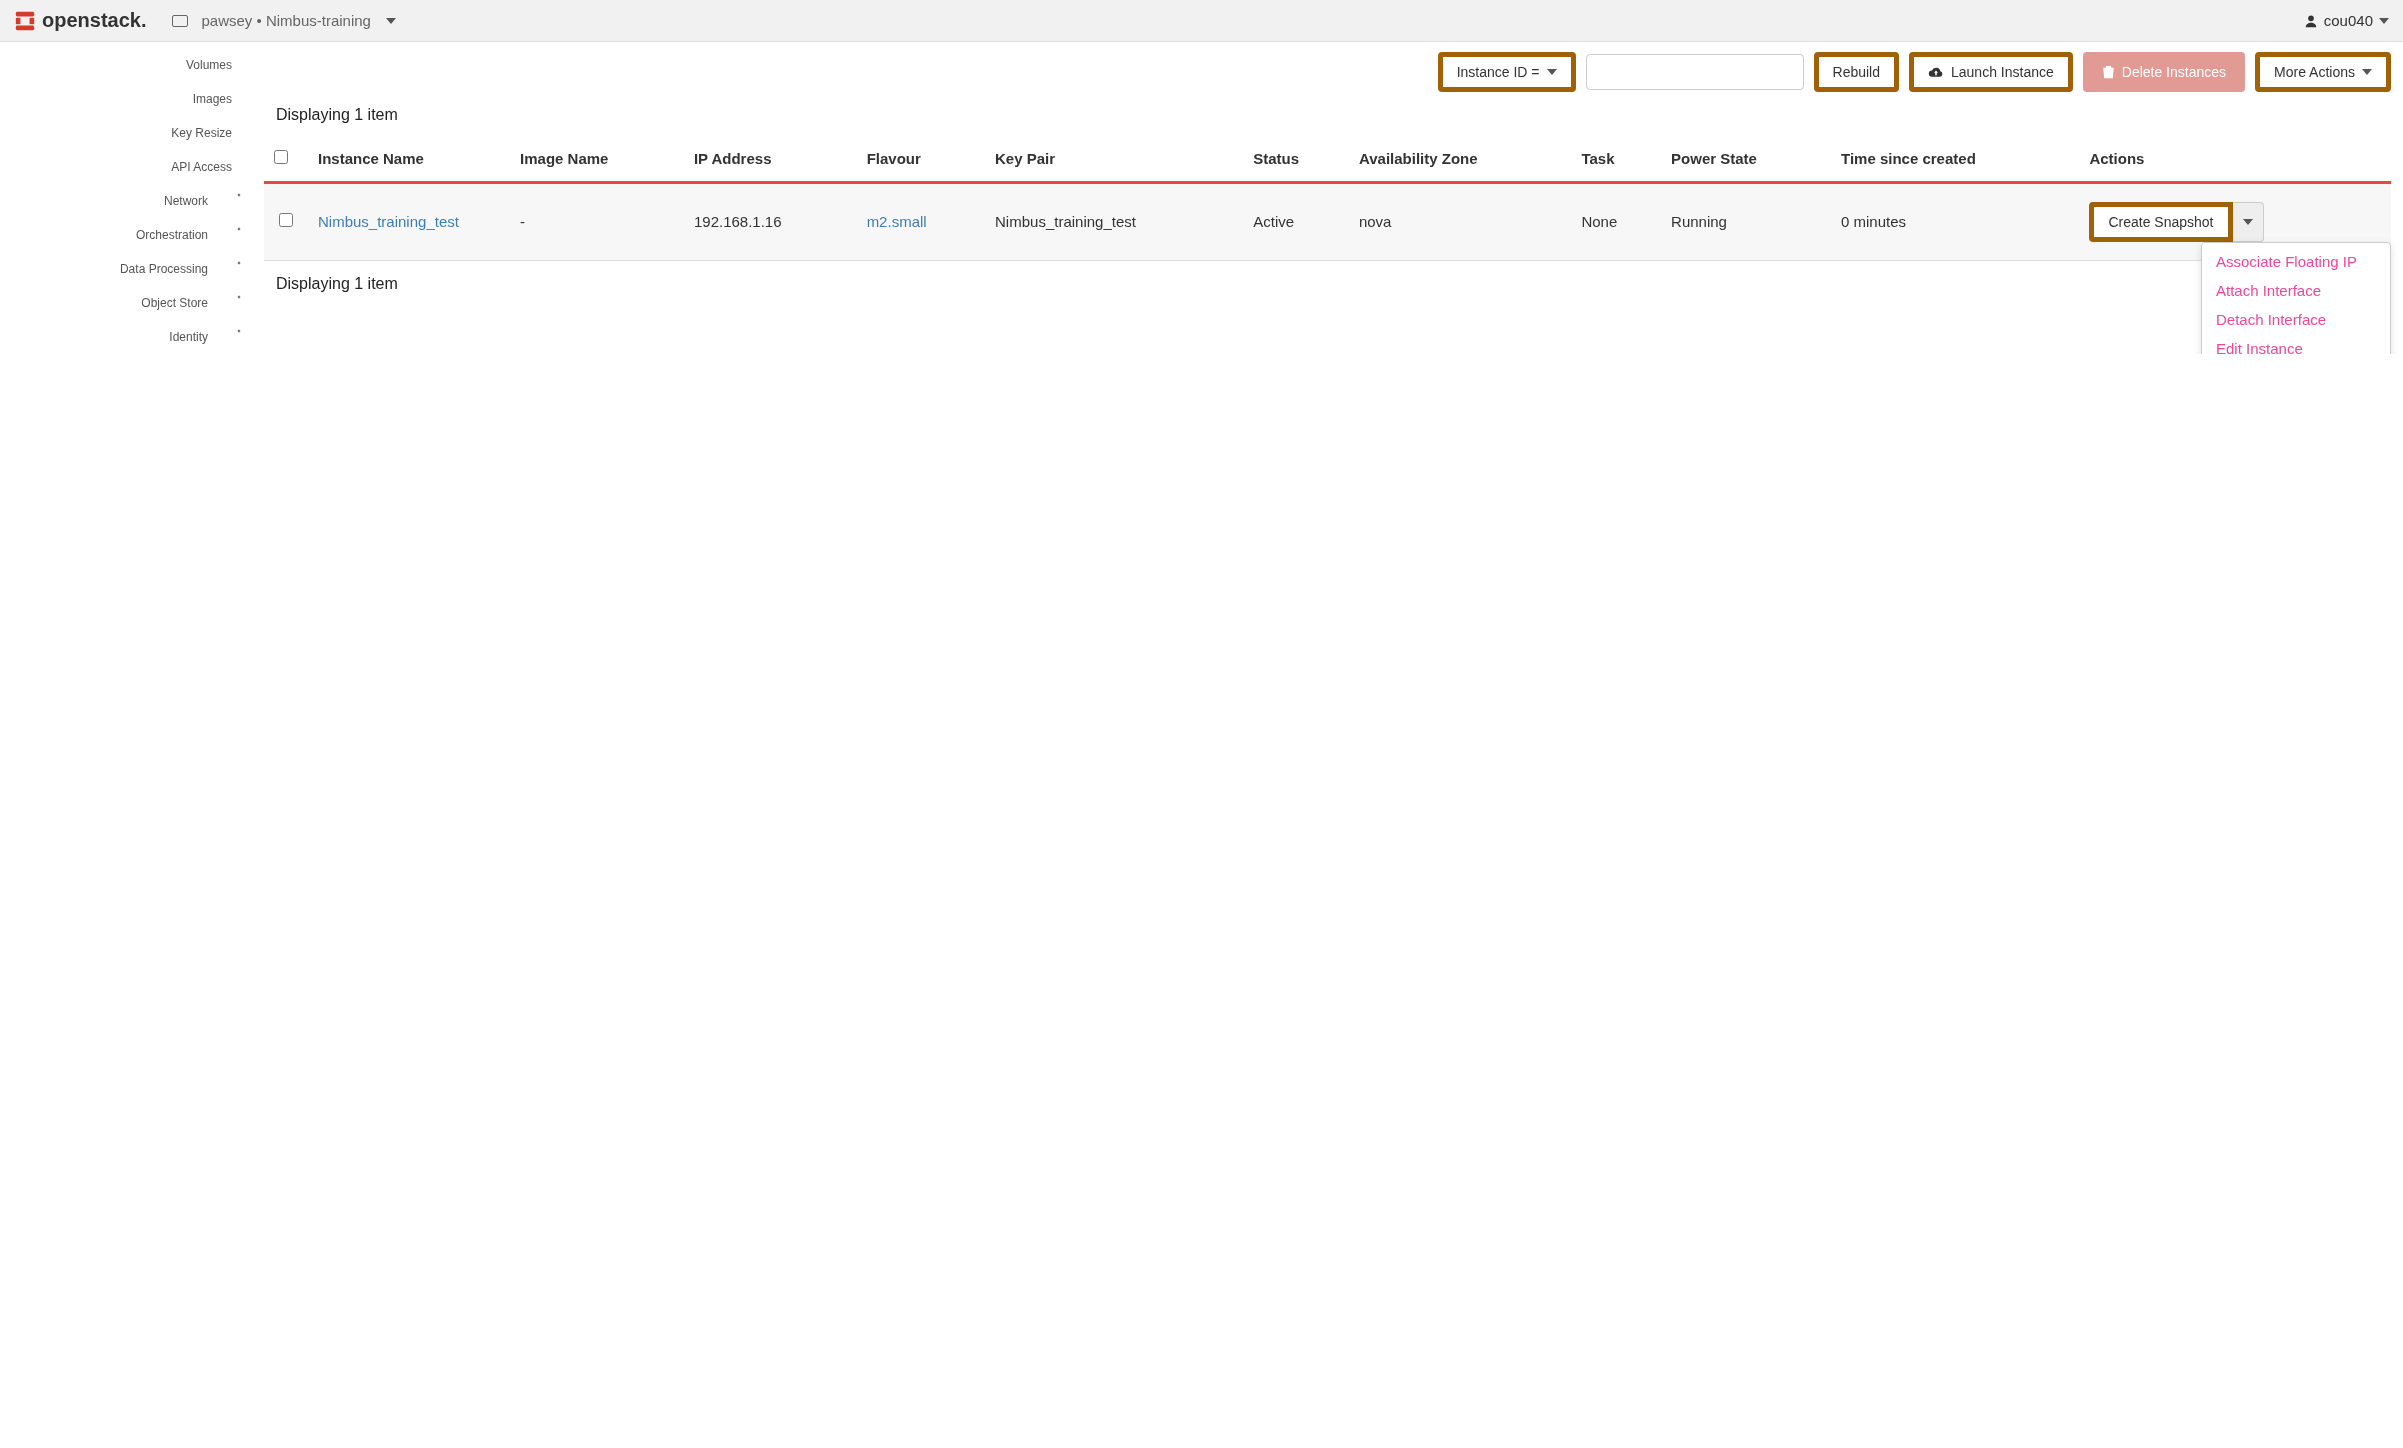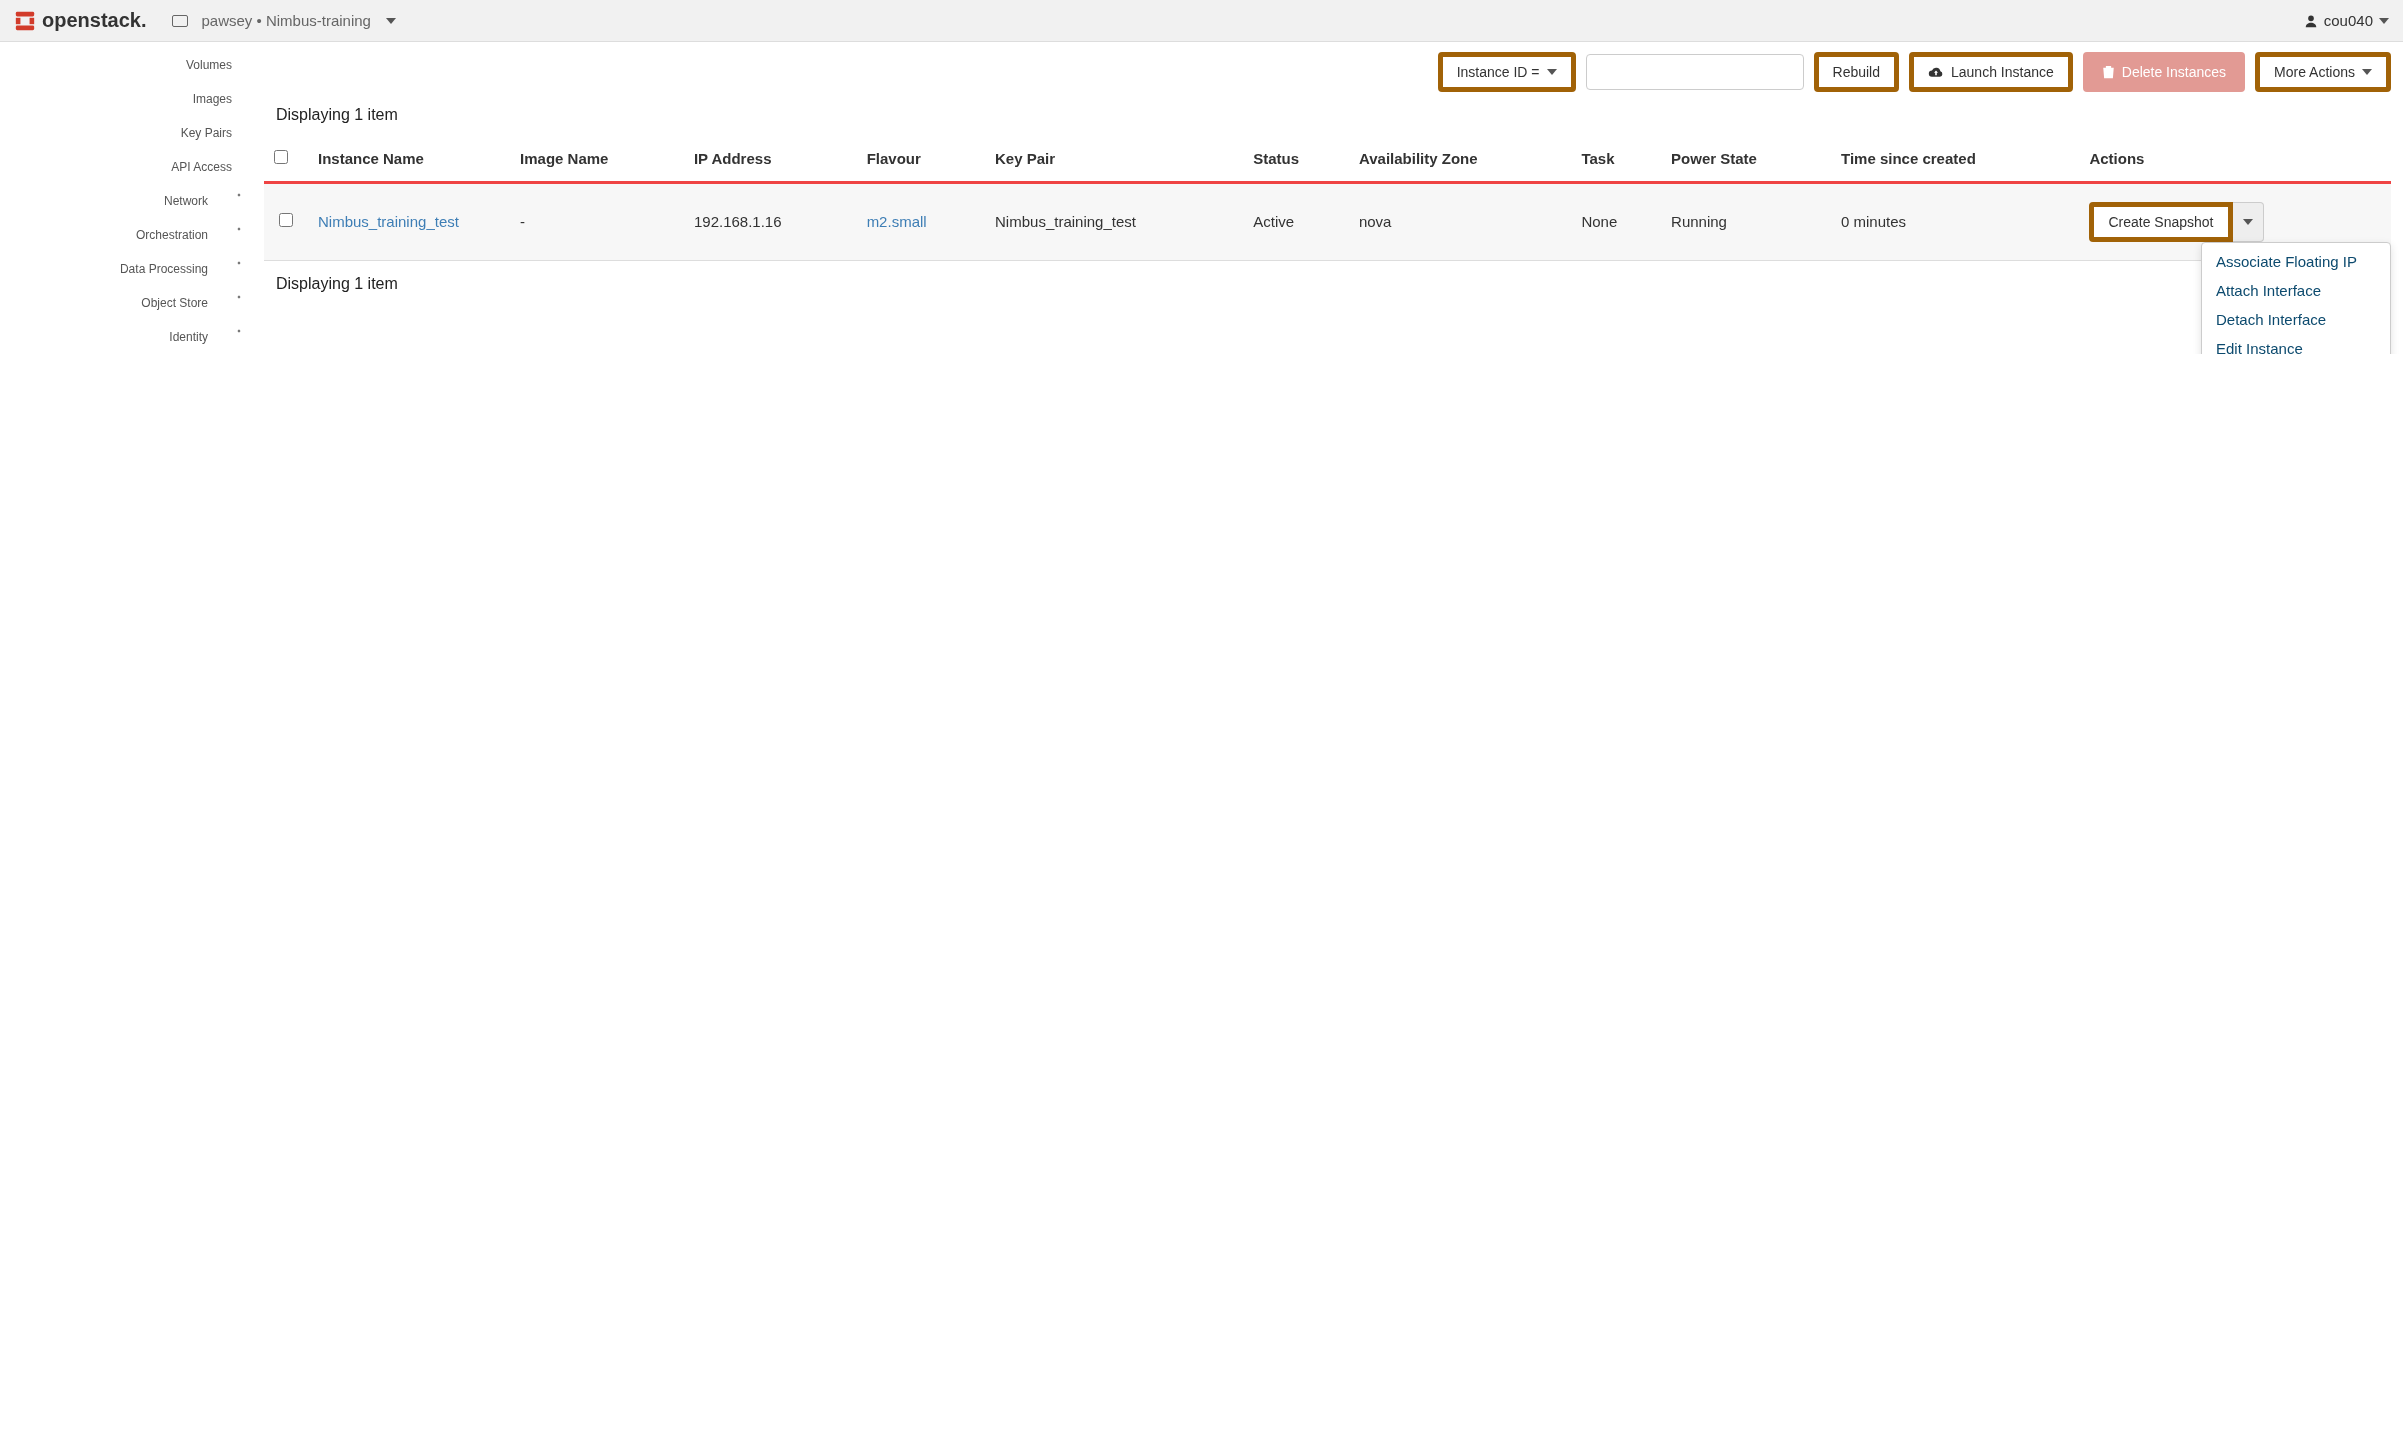--- a/index.html
+++ b/index.html
@@ -94,21 +94,21 @@
 .btn-group .btn-caret {
   border: 1px solid #ccc; border-left: none; background: #eee; padding: 7px 10px;
   border-radius: 0 4px 4px 0; cursor: pointer; display: inline-flex; align-items: center;
 }
 .dropdown-menu {
   position: absolute; top: 58px; right: 0; background: #fff; border: 1px solid #ccc;
   border-radius: 4px; min-width: 190px; box-shadow: 0 3px 8px rgba(0,0,0,0.12);
   z-index: 10; padding: 4px 0;
 }
 .dropdown-item {
-  padding: 6px 14px; font-size: 15px; color: #0c4a6e; cursor: pointer; white-space: nowrap; text-align: left;
+  padding: 6px 14px; font-size: 15px; color: #ec4899; cursor: pointer; white-space: nowrap; text-align: left;
 }
 .dropdown-item.danger { color: #d9534f; }
 
 .display-count.bottom { padding: 14px 0 0 12px; }
 
 input[type="checkbox"] { width: 14px; height: 14px; }
 </style>
 </head>
 <body>
 
@@ -143,21 +143,21 @@
 <div class="layout">
 
   <div class="sidebar">
     <div class="sidebar-item plain">
       <span>Volumes</span>
     </div>
     <div class="sidebar-item plain">
       <span>Images</span>
     </div>
     <div class="sidebar-item plain">
-      <span>Key Pairs</span>
+      <span>Key Resize</span>
     </div>
     <div class="sidebar-item plain">
       <span>API Access</span>
     </div>
     <div class="sidebar-item has-chevron">
       <span>Network</span>
       <span class="chev chevron-right"></span>
     </div>
     <div class="sidebar-item has-chevron">
       <span>Orchestration</span>

